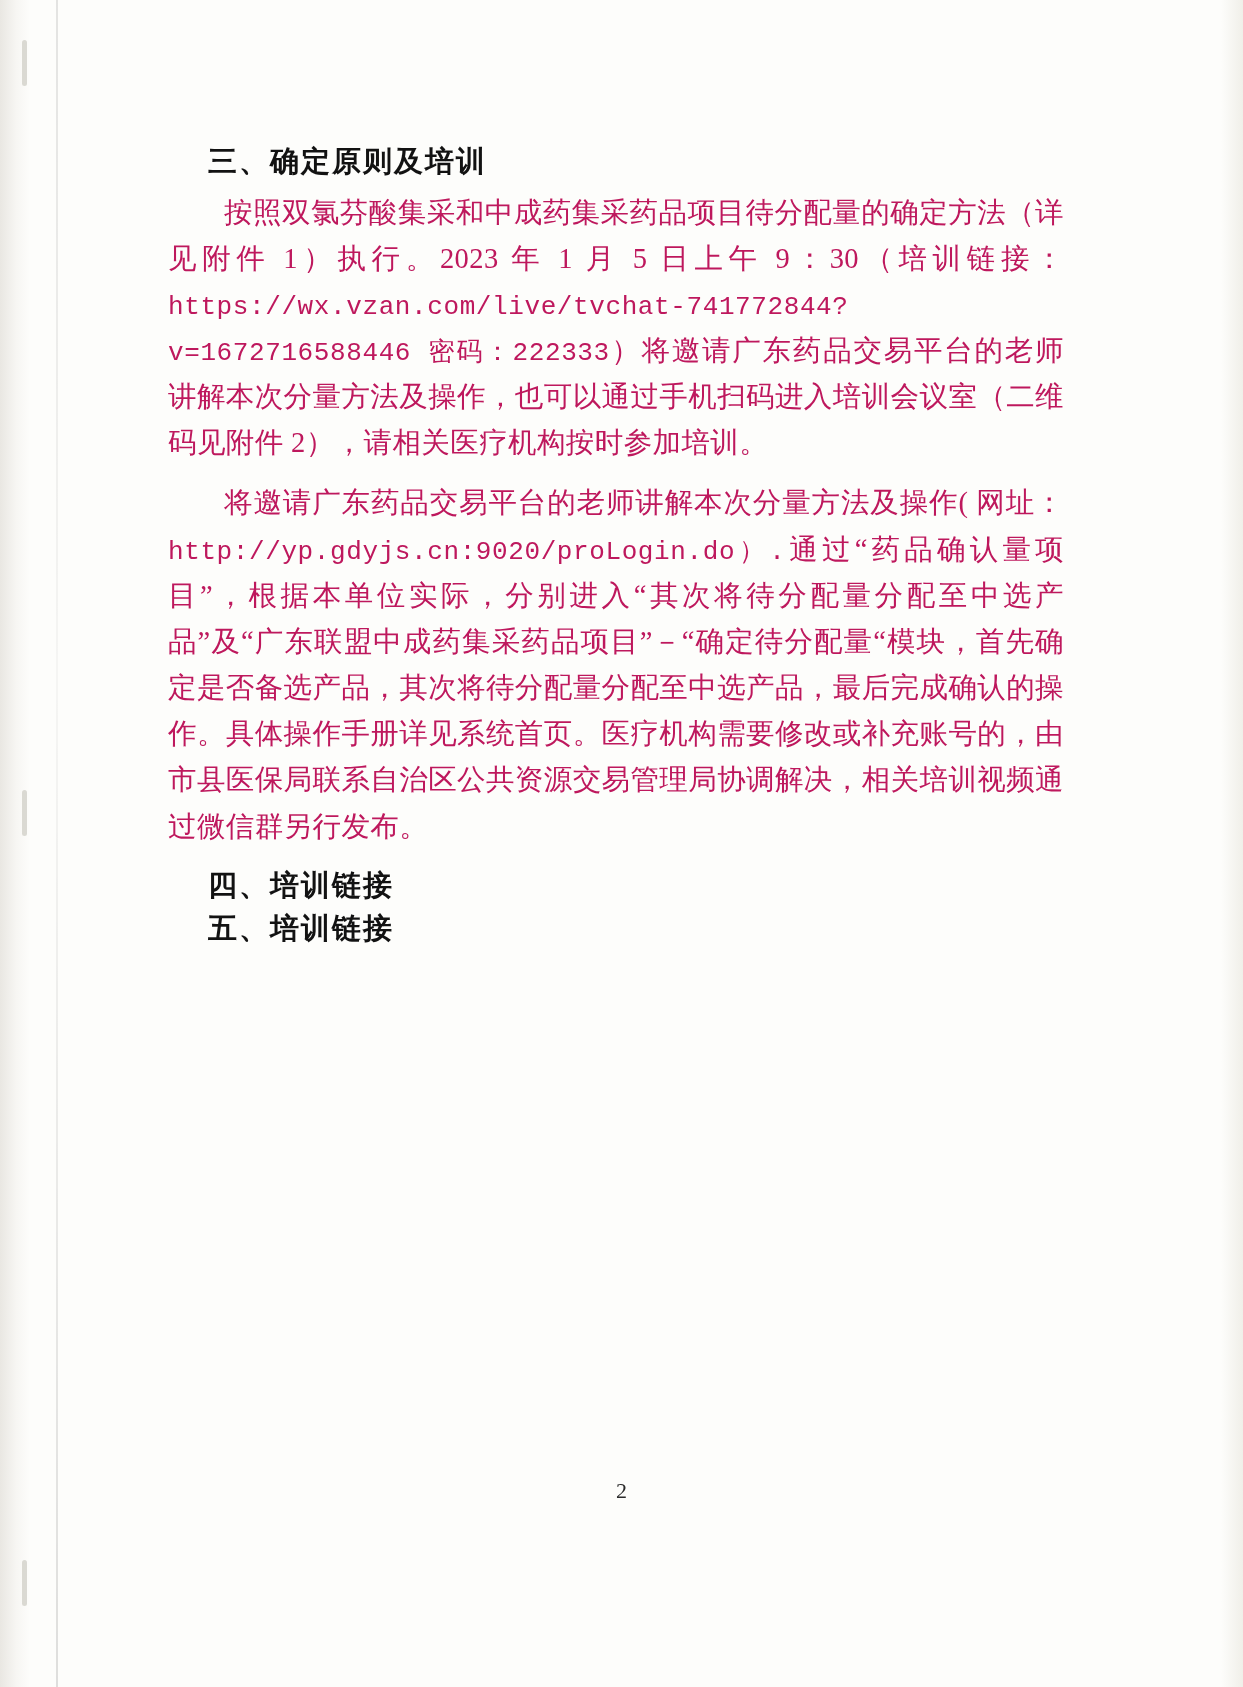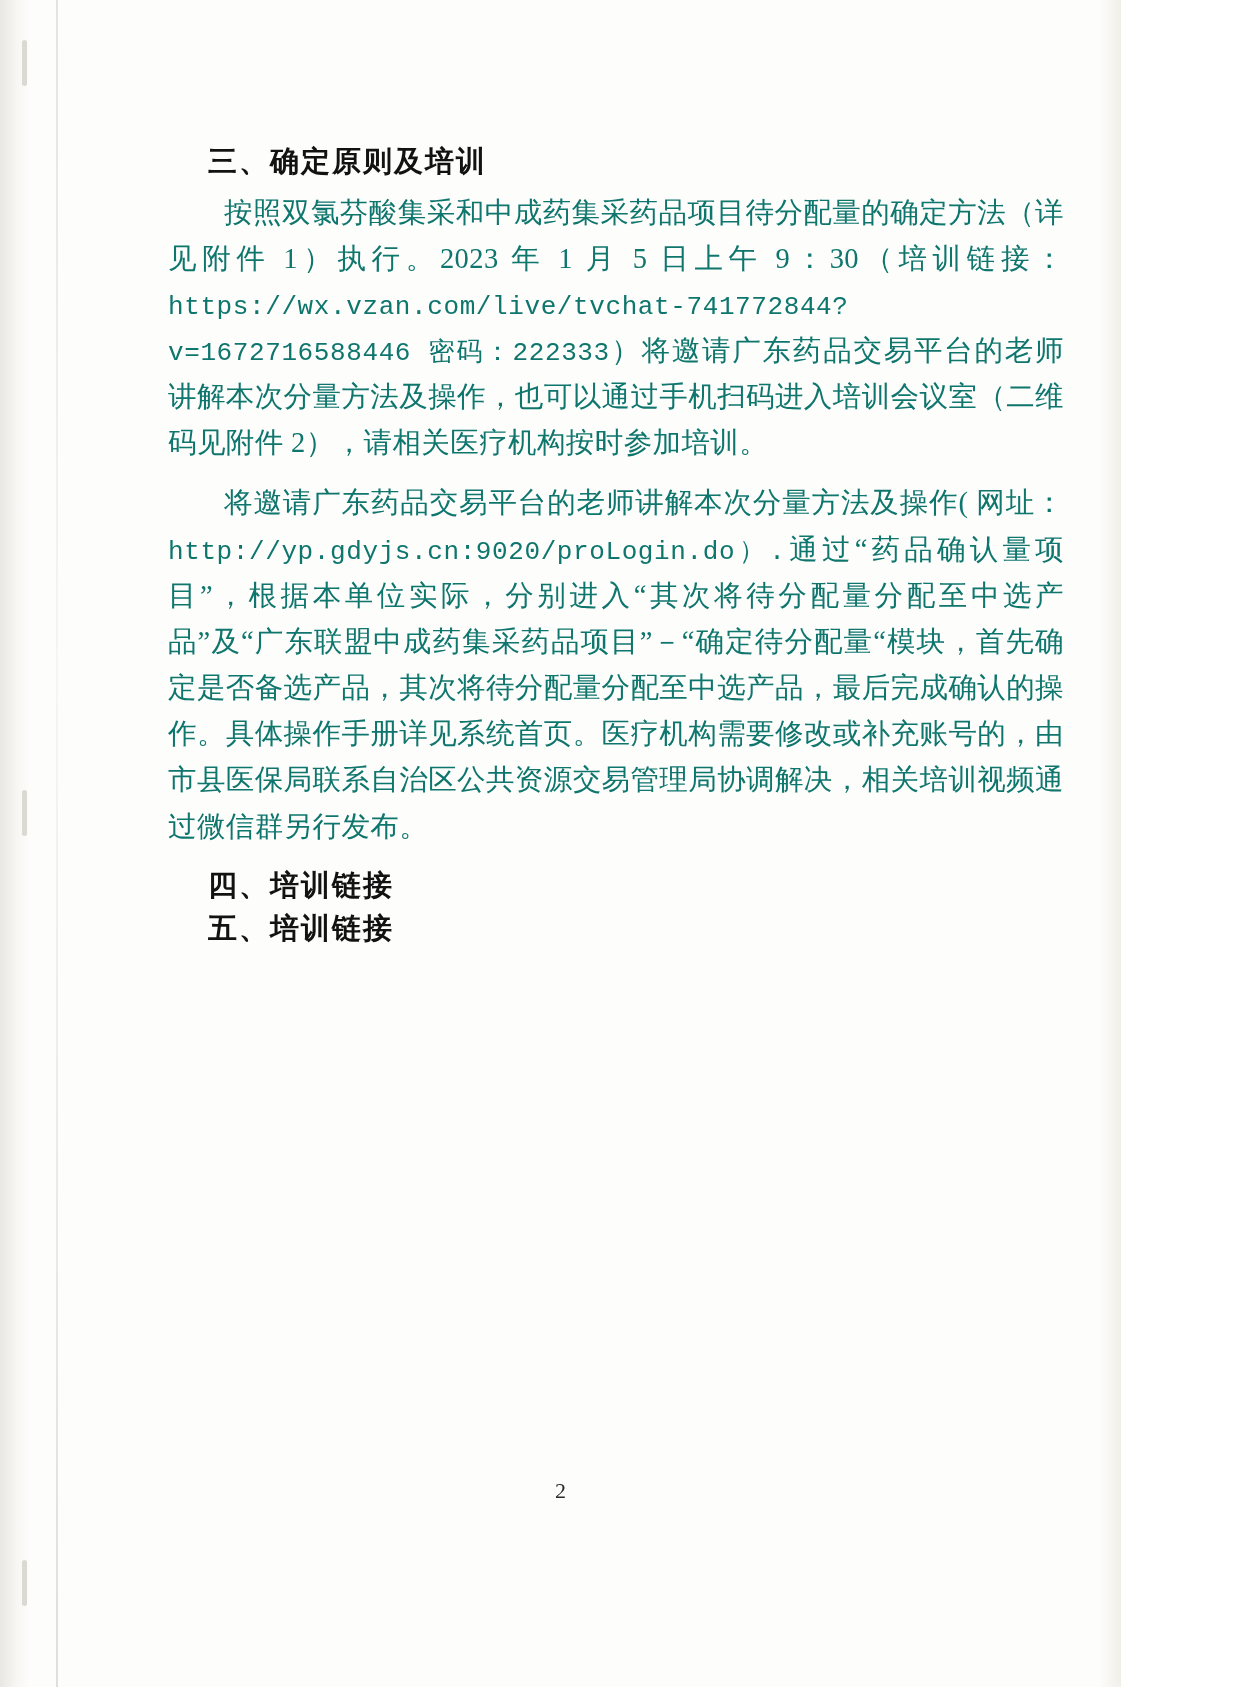--- a/index.html
+++ b/index.html
@@ -2,21 +2,21 @@
 <html><head>
 <meta charset="utf-8">
 <style>
   html, body {
     margin: 0;
     padding: 0;
     background: #ffffff;
   }
   .page {
     position: relative;
-    width: 1121px;
+    width: 1243px;
     height: 1687px;
     background: #fdfdfb;
     overflow: hidden;
     font-family: "Liberation Serif", serif;
     color: #1b1b1b;
   }
   
   .scan-edge-left {
     position: absolute;
     top: 0; left: 0;
@@ -71,21 +71,21 @@
     padding: 0;
   }
   p.para {
     margin: 6px 4px 14px 0;
     font-size: 28.5px;
     line-height: 1.62;
     text-align: justify;
     text-justify: inter-ideograph;
     letter-spacing: 0.4px;
     text-indent: 56px;
-    color: #0f766e;
+    color: #be185d;
   }
   .mono {
     font-family: "Liberation Mono", monospace;
     letter-spacing: 0.6px;
     font-size: 26px;
   }
 
   .page-number {
     position: absolute;
     left: 0;

